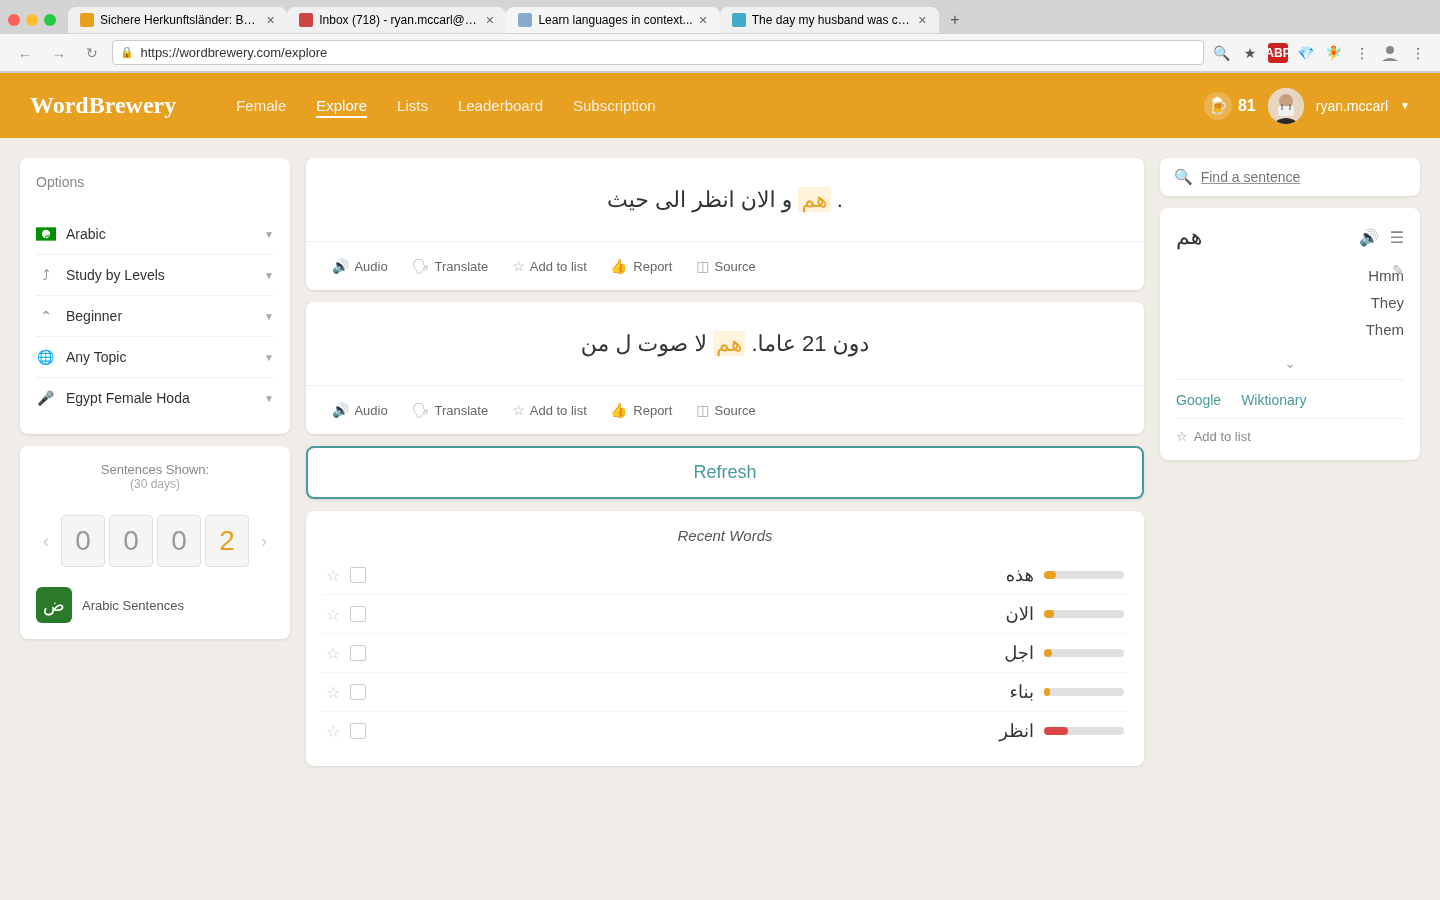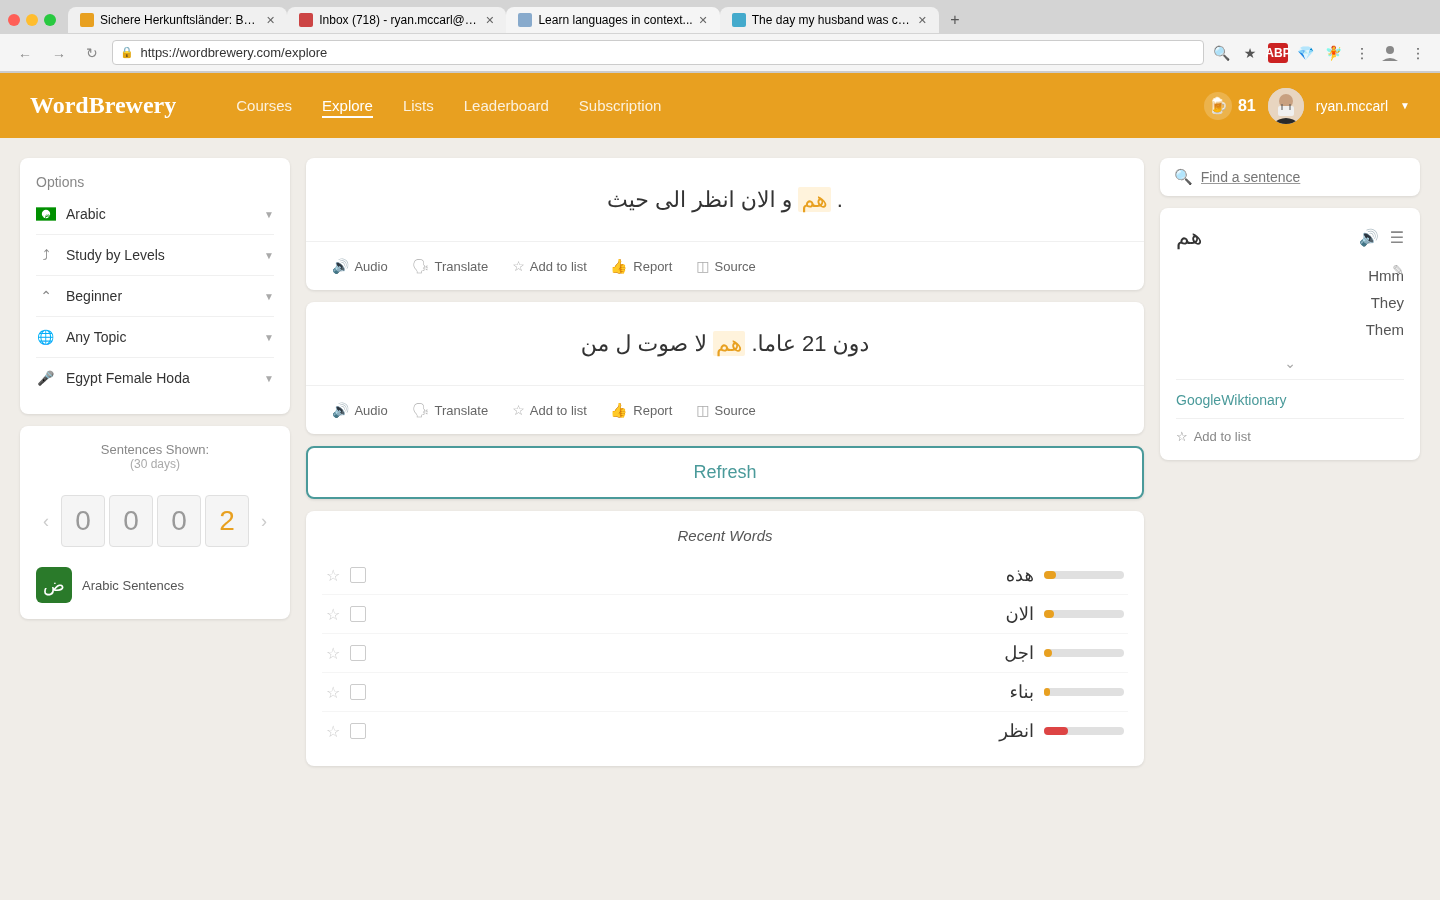--- a/index.html
+++ b/index.html
@@ -42,21 +42,21 @@
     .user-avatar svg { width: 36px; height: 36px; }
     .user-name { color: white; font-size: 14px; cursor: pointer; }
     .dropdown-arrow { color: white; font-size: 10px; }
 
     
     .app-body { display: flex; padding: 20px; gap: 16px; min-height: calc(900px - 155px); }
 
     
     .sidebar { width: 270px; flex-shrink: 0; display: flex; flex-direction: column; gap: 12px; }
     .sidebar-card { background: white; border-radius: 8px; padding: 16px; box-shadow: 0 1px 3px rgba(0,0,0,0.1); }
-    .options-title { font-size: 14px; color: #888; margin-bottom: 4px; }
+    .options-title { font-size: 14px; color: #888; margin-bottom: 24px; }
     .option-row { display: flex; align-items: center; gap: 10px; padding: 10px 0; border-bottom: 1px solid #f0f0f0; cursor: pointer; }
     .option-row:last-child { border-bottom: none; }
     .option-icon { width: 20px; height: 20px; display: flex; align-items: center; justify-content: center; color: #888; font-size: 14px; }
     .option-label { flex: 1; font-size: 14px; color: #333; }
     .option-arrow { color: #aaa; font-size: 10px; }
 
     .stats-card { background: white; border-radius: 8px; padding: 16px; box-shadow: 0 1px 3px rgba(0,0,0,0.1); }
     .stats-title { font-size: 13px; color: #888; text-align: center; }
     .stats-subtitle { font-size: 12px; color: #aaa; text-align: center; margin-bottom: 12px; }
     .digit-display { display: flex; align-items: center; justify-content: center; gap: 4px; margin: 12px 0; }
@@ -98,21 +98,21 @@
 
     .word-card { background: white; border-radius: 8px; padding: 16px; box-shadow: 0 1px 3px rgba(0,0,0,0.1); }
     .word-header { display: flex; align-items: center; justify-content: space-between; margin-bottom: 12px; }
     .word-arabic-large { font-size: 22px; color: #333; direction: rtl; }
     .word-controls { display: flex; gap: 10px; }
     .word-ctrl-btn { color: #888; font-size: 16px; cursor: pointer; }
     .word-meanings { font-size: 15px; color: #555; line-height: 1.8; margin-bottom: 12px; text-align: right; }
     .expand-btn { display: flex; justify-content: center; margin: 4px 0; }
     .expand-icon { color: #aaa; font-size: 14px; cursor: pointer; }
     .edit-icon { color: #aaa; font-size: 14px; cursor: pointer; float: right; }
-    .external-links { display: flex; margin-top: 8px; padding-top: 12px; border-top: 1px solid #f0f0f0; }
+    .external-links { display: flex; gap: 20px; margin-top: 8px; padding-top: 12px; border-top: 1px solid #f0f0f0; }
     .ext-link { color: #4a9a9a; font-size: 14px; cursor: pointer; text-decoration: none; }
     .add-to-list-btn { display: flex; align-items: center; gap: 6px; color: #888; font-size: 13px; cursor: pointer; margin-top: 10px; padding-top: 10px; border-top: 1px solid #f0f0f0; }
   </style>
 </head>
 <body>
 
 <div class="browser-chrome">
   <div class="tab-bar">
     <div class="window-controls">
       <div class="wc wc-red"></div>
@@ -165,21 +165,21 @@
           </svg>
       </div>
       <div class="toolbar-icon">⋮</div>
     </div>
   </div>
 </div>
 
 <div class="app-header">
   <div class="logo">WordBrewery</div>
   <nav class="main-nav" id="main-nav">
-      <a class="nav-item">Courses</a>
+      <a class="nav-item">Female</a>
       <a class="nav-item active">Explore</a>
       <a class="nav-item">Lists</a>
       <a class="nav-item">Leaderboard</a>
       <a class="nav-item">Subscription</a>
     </nav>
   <div class="header-right">
     <div class="xp-badge">
       <div class="xp-icon">🍺</div>
       <span class="xp-count">81</span>
     </div>

